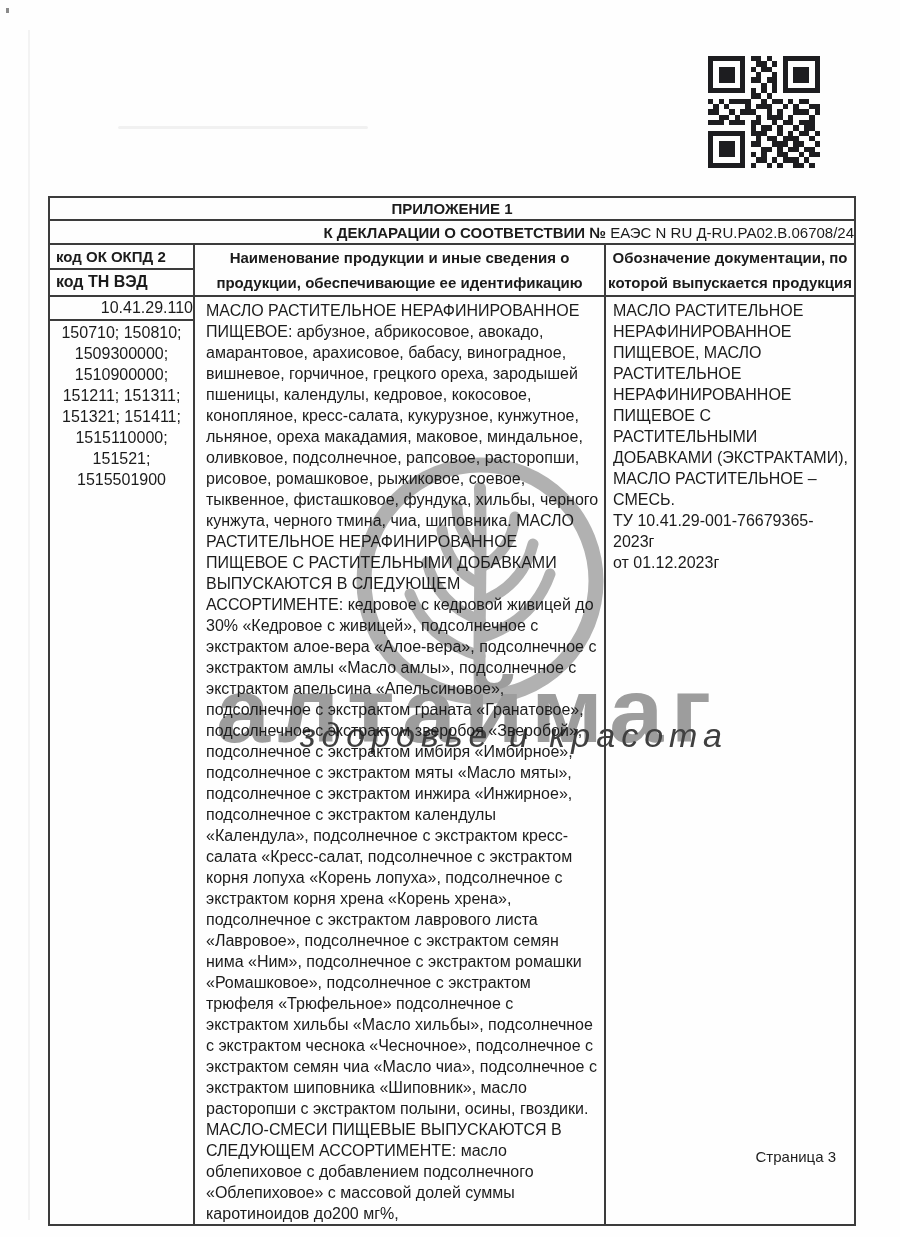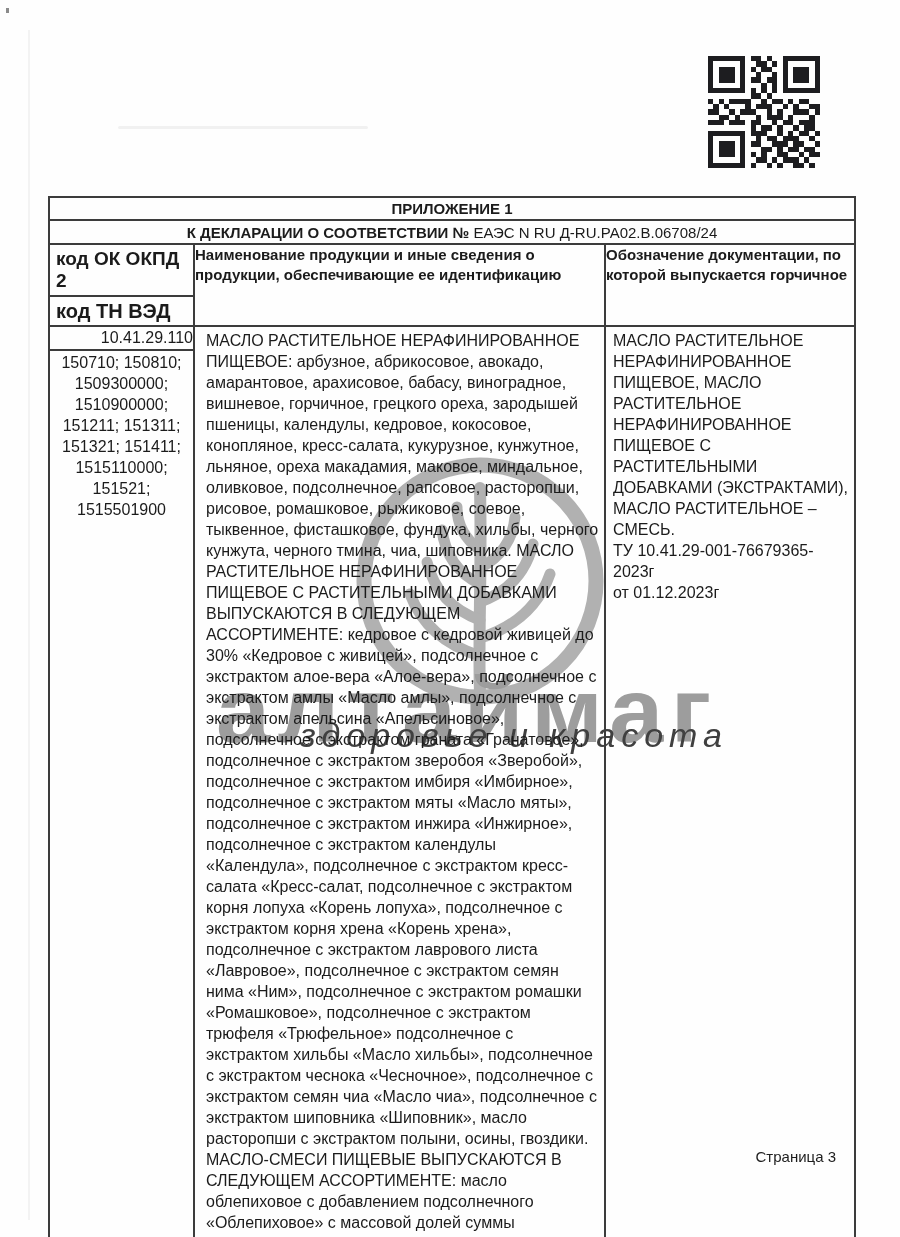--- a/index.html
+++ b/index.html
@@ -33,27 +33,27 @@
     font-size:34px;letter-spacing:6px;color:#404040;white-space:nowrap;font-style:italic;
   }
 
   
   table.doc-table{
     position:absolute;left:48px;top:196px;width:806px;z-index:2;
     border-collapse:collapse;table-layout:fixed;background:transparent;
   }
   .doc-table td{border:2px solid #3c3c3c;padding:0;background:transparent;}
   .r1 td{height:21px;text-align:center;font-size:15px;font-weight:bold;}
-  .r2 td{height:22px;text-align:center;font-size:15px;}
+  .r2 td{height:22px;text-align:right;font-size:15px;}
   .r2 .lbl{font-weight:bold;}
   .r3 td{height:18px;text-align:center;font-size:14px;}
   .r4 td{vertical-align:top;height:50px;}
-  .c1h-top{font-weight:bold;font-size:19px;padding:3px 0 3px 6px;border-bottom:2px solid #3c3c3c;}
-  .c1h-bot{font-weight:bold;font-size:20px;padding:3px 0 2px 6px;}
-  .c2h,.c3h{font-weight:bold;font-size:15px;line-height:20px;padding-top:2px;}
+  .c1h-top{font-weight:bold;font-size:15px;padding:3px 0 3px 6px;border-bottom:2px solid #3c3c3c;}
+  .c1h-bot{font-weight:bold;font-size:16px;padding:3px 0 2px 6px;}
+  .c2h,.c3h{font-weight:bold;font-size:15px;line-height:25px;text-align:center;padding-top:2px;}
   .r5 td{vertical-align:top;height:820px;}
   .okpd{text-align:right;font-size:16px;padding:2px 0 2px;border-bottom:2px solid #3c3c3c;}
   .tnved{text-align:center;font-size:16px;line-height:21px;white-space:pre-line;padding-top:1px;}
   td.c2b{font-size:16px;line-height:21px;padding:3px 5px 0 11px;}
   td.c3b{font-size:16px;line-height:21px;padding:3px 4px 0 7px;white-space:pre-line;}
 
   
   .footer{right:64px;top:1148px;font-size:15px;color:#1d1d1d;}
 </style>
 </head>
@@ -335,21 +335,21 @@
       <span class="lbl">К ДЕКЛАРАЦИИ О СООТВЕТСТВИИ №</span>
       <span>ЕАЭС N RU Д-RU.РА02.В.06708/24</span>
     </td>
   </tr>
   <tr class="r4">
     <td>
       <div class="c1h-top">код ОК ОКПД 2</div>
       <div class="c1h-bot">код ТН ВЭД</div>
     </td>
     <td class="c2h">Наименование продукции и иные сведения о продукции, обеспечивающие ее идентификацию</td>
-    <td class="c3h">Обозначение документации, по которой выпускается горчичное</td>
+    <td class="c3h">Обозначение документации, по которой выпускается продукция</td>
   </tr>
   <tr class="r5">
     <td>
       <div class="okpd">10.41.29.110</div>
       <div class="tnved">150710; 150810;
 1509300000;
 1510900000;
 151211; 151311;
 151321; 151411;
 1515110000;

